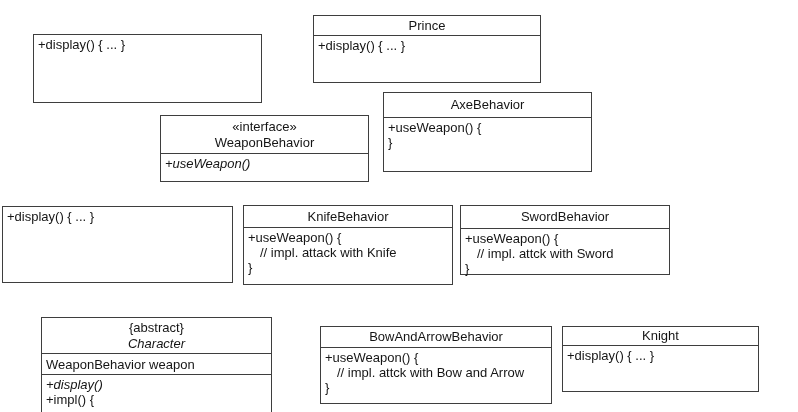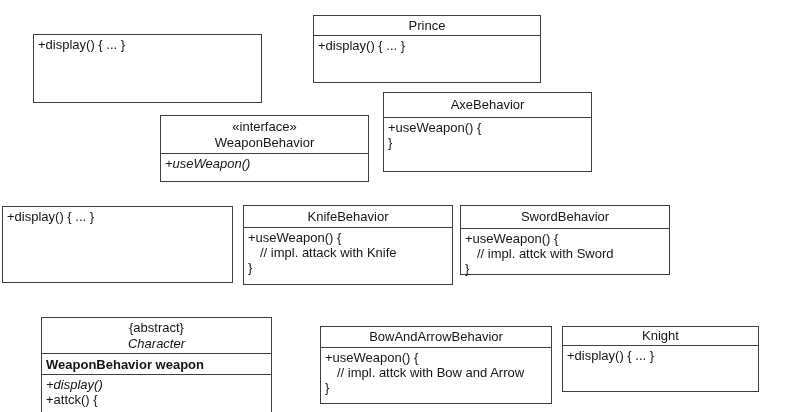--- a/index.html
+++ b/index.html
@@ -32,21 +32,21 @@
     box-sizing: border-box;
     border-bottom: 1px solid #3e3e3e;
   }
   .uml-body, .uml-attrs { padding-top: 2px; }
   .uml-line {
     line-height: 15px;
     padding-left: 4px;
     white-space: nowrap;
     overflow: hidden;
   }
-  .uml-attrs .uml-line { line-height: 17px; font-weight: bold; }
+  .uml-attrs .uml-line { line-height: 17px; }
   .indent { padding-left: 16px; }
   .italic { font-style: italic; }
 </style>
 </head>
 <body>
 
 <div class="stage">
 
   <div class="uml-class" style="left:33px; top:34px; width:229px; height:69px;">
     <div class="uml-body">
@@ -114,21 +114,21 @@
   <div class="uml-class" style="left:41px; top:317px; width:231px; height:112px;">
     <div class="uml-header" style="height:36px">
       <span>{abstract}</span>
       <span class="italic">Character</span>
     </div>
     <div class="uml-attrs" style="height:21px">
       <div class="uml-line">WeaponBehavior weapon</div>
     </div>
     <div class="uml-body">
       <div class="uml-line italic">+display()</div>
-      <div class="uml-line">+attck() {</div>
+      <div class="uml-line">+impl() {</div>
     </div>
   </div>
 
   <div class="uml-class" style="left:320px; top:326px; width:232px; height:78px;">
     <div class="uml-header" style="height:21px">
       <span>BowAndArrowBehavior</span>
     </div>
     <div class="uml-body">
       <div class="uml-line">+useWeapon() {</div>
       <div class="uml-line indent">// impl. attck with Bow and Arrow</div>

